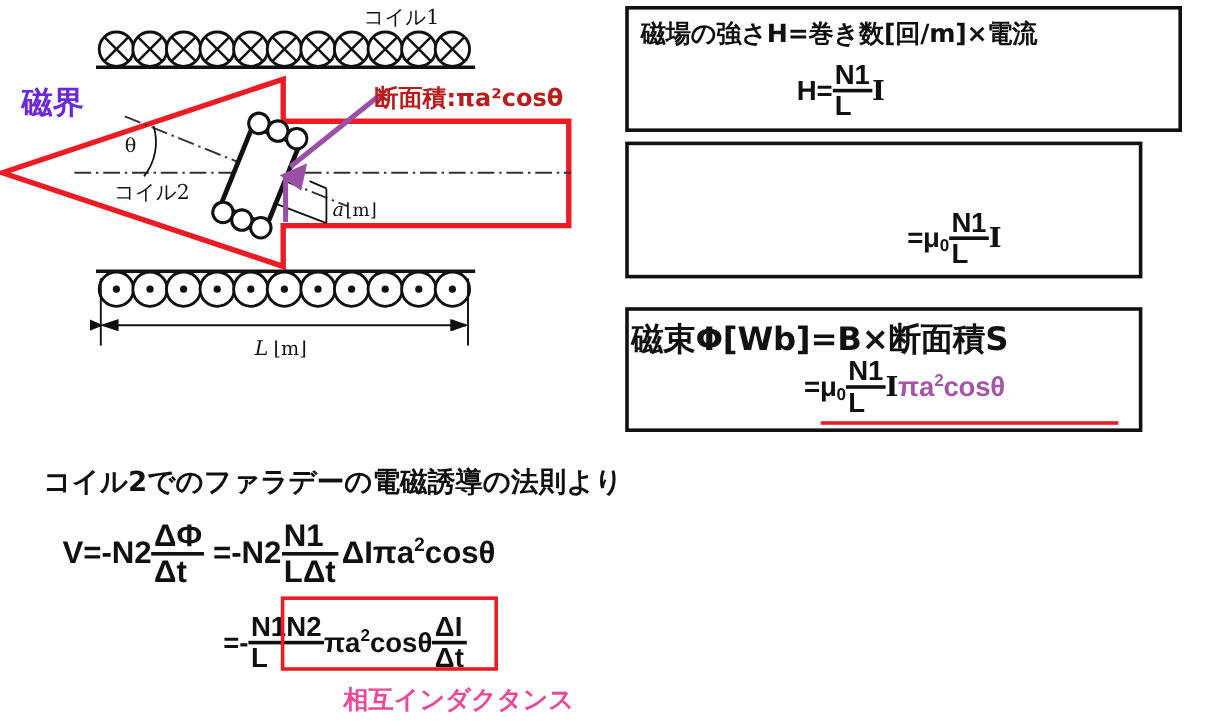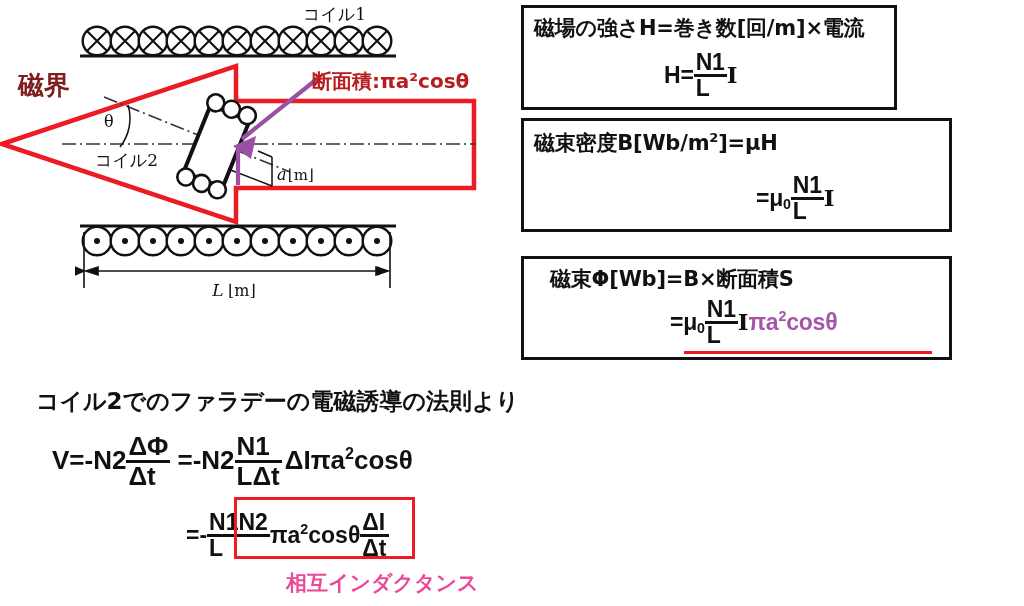--- a/index.html
+++ b/index.html
@@ -155,44 +155,41 @@
 
   <text x="95" y="166" font-size="17" font-family="'DejaVu Serif','Liberation Serif',serif" fill="#111">コイル2</text>
 
   <g>
     <line x1="317" y1="79" x2="242" y2="139" stroke="#9B4FA6" stroke-width="4.2"></line>
     <path d="M233,146 L256,136 L251,159 Z" fill="#9B4FA6"></path>
     <line x1="238" y1="146" x2="238" y2="185" stroke="#9B4FA6" stroke-width="4.2"></line>
   </g>
 </svg>
 
-<div class="abs jp bold" style="left:18px;top:68px;font-size:26px;color:#7f1d1d;">磁界</div>
+<div class="abs jp bold" style="left:18px;top:68px;font-size:26px;color:#6d28d9;">磁界</div>
 
 <div class="abs jp bold" style="left:312px;top:68px;font-size:20px;color:#b91c1c;white-space:nowrap;">
   <span>断面積:πa²cosθ</span>
 </div>
 
-<div class="fbox" style="left:521px;top:5px;width:376px;height:105px;padding-left:12px;">
+<div class="fbox" style="left:521px;top:5px;width:464px;height:105px;padding-left:12px;">
   <div class="fline jp" style="left:10px;top:6px;font-size:21px;">磁場の強さH=巻き数[回/m]×電流</div>
   <div class="fline" style="left:140px;top:44px;font-size:23px;">
     <span>H=</span><span class="frac"><span class="num">N1</span><span class="den">L</span></span><span style="font-family:'DejaVu Serif','Liberation Serif',serif;">I</span>
   </div>
 </div>
 
 <div class="fbox" style="left:521px;top:118px;width:431px;height:114px;">
-  <div class="fline jp" style="left:10px;top:8px;font-size:21px;">
-    <span>磁束密度B[Wb/m</span><sup>2</sup><span>]=μH</span>
-  </div>
   <div class="fline" style="left:232px;top:54px;font-size:23px;">
     <span>=μ</span><sub>0</sub><span class="frac"><span class="num">N1</span><span class="den">L</span></span><span style="font-family:'DejaVu Serif','Liberation Serif',serif;">I</span>
   </div>
 </div>
 
 <div class="fbox" style="left:521px;top:256px;width:431px;height:104px;">
-  <div class="fline jp" style="left:26px;top:6px;font-size:21px;">磁束Φ[Wb]=B×断面積S</div>
+  <div class="fline jp" style="left:2px;top:6px;font-size:27px;">磁束Φ[Wb]=B×断面積S</div>
   <div class="fline" style="left:146px;top:40px;font-size:23px;">
     <span>=μ</span><sub>0</sub><span class="frac"><span class="num">N1</span><span class="den">L</span></span><span style="font-family:'DejaVu Serif','Liberation Serif',serif;">I</span><span class="purple">πa</span><sup class="purple">2</sup><span class="purple">cosθ</span>
   </div>
   <div class="redunderline" style="left:160px;top:92px;width:248px;"></div>
 </div>
 
 <div class="abs jp bold" style="left:36px;top:386px;font-size:23px;">コイル2でのファラデーの電磁誘導の法則より</div>
 
 <div class="abs bold" style="left:52px;top:434px;font-size:26px;white-space:nowrap;">
   <span>V=-N2</span><span class="frac"><span class="num">ΔΦ</span><span class="den">Δt</span></span><span style="padding-left:7px;">=-N2</span><span class="frac"><span class="num">N1</span><span class="den">LΔt</span></span><span style="padding-left:3px;">ΔIπa</span><sup>2</sup><span>cosθ</span>

